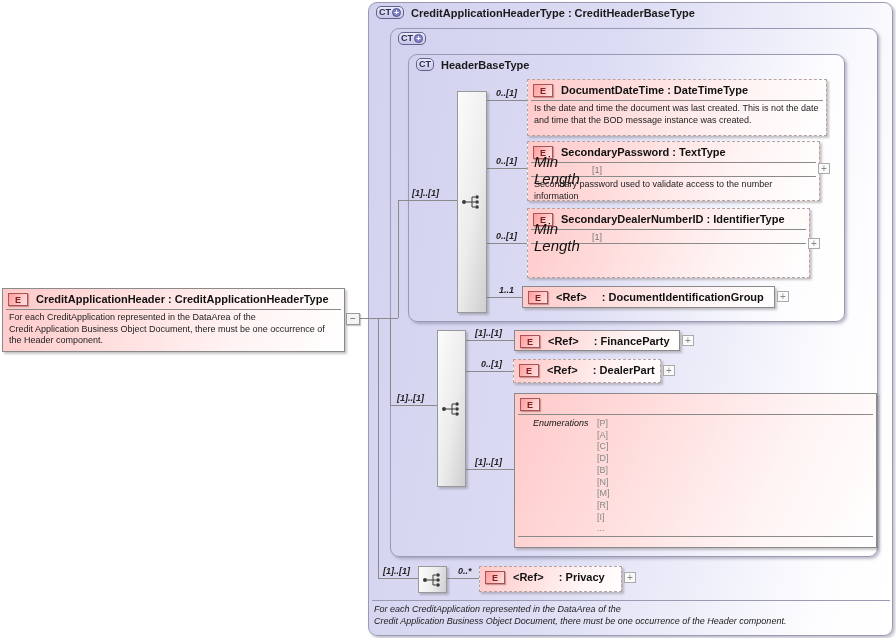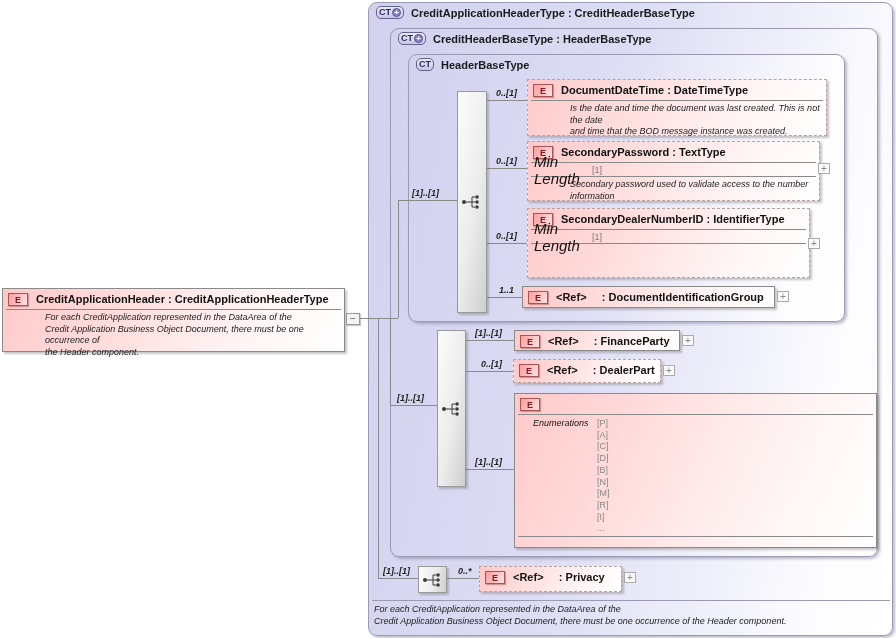--- a/index.html
+++ b/index.html
@@ -33,22 +33,22 @@
           box-shadow:2px 2px 2px rgba(120,110,110,0.4); }
   .elem.solid { border:1px solid #8a8a8a; }
   .elem.dashed { border:1px dashed #b3a3a3; }
   .elem-head { display:flex; align-items:center; gap:8px; padding:3px 5px; min-height:20px; }
   .elem-title { font-size:11px; font-weight:bold; color:#111; white-space:pre; overflow:hidden; }
   .e-badge { flex:0 0 auto; display:inline-block; width:20px; height:13px;
              border:1px solid #a85454; background:linear-gradient(115deg,#ff9d9d,#ffe2e2);
              color:#7c2020; font-weight:bold; font-size:9px; line-height:12px; text-align:center;
              box-shadow:1px 1px 1px rgba(160,90,90,0.5); }
   .hairline { border-top:1px solid #8a8a8a; margin:0 3px; }
-  .annot { padding:2px 6px 2px 6px; font-style:italic; font-size:9px; line-height:11.5px;
-           color:#222; white-space:pre-line;margin-left:36px; }
+  .annot { padding:2px 6px 2px 6px; font-size:9px; line-height:11.5px;
+           color:#222; white-space:pre-line; }
   .facet-row { display:flex; align-items:center; padding:1px 6px; height:13px; }
   .facet-name { font-style:italic; font-size:15px; color:#111; width:58px; }
   .facet-val { font-size:9px; color:#777; }
   .enum-block { display:flex; padding:3px 6px 1px 18px; }
   .enum-label { font-style:italic; font-size:9px; color:#111; width:64px; flex:0 0 auto; }
   .enum-vals div { font-size:9px; color:#888; line-height:11.7px; }
 
   
   .hline { position:absolute; height:1px; background:#8a8a8a; }
   .vline { position:absolute; width:1px; background:#8a8a8a; }
@@ -79,21 +79,20 @@
         <span class="ct-txt">CT</span>
         <span class="ct-plus-circle">+</span>
       </span>
     <span class="c-title">CreditApplicationHeaderType : CreditHeaderBaseType</span>
   </div>
   <div class="ct-head" style="left:398px; top:32px;">
     <span class="ct-badge">
         <span class="ct-txt">CT</span>
         <span class="ct-plus-circle">+</span>
       </span>
-    <span class="c-title">CreditHeaderBaseType : HeaderBaseType</span>
   </div>
   <div class="ct-head" style="left:416px; top:58px;">
     <span class="ct-badge">
         <span class="ct-txt">CT</span>
       </span>
     <span class="c-title">HeaderBaseType</span>
   </div>
 
   <div class="hline" style="left:360px; top:318px; width:38px;"></div>
   <div class="vline" style="left:378px; top:318px; height:261px;"></div>

